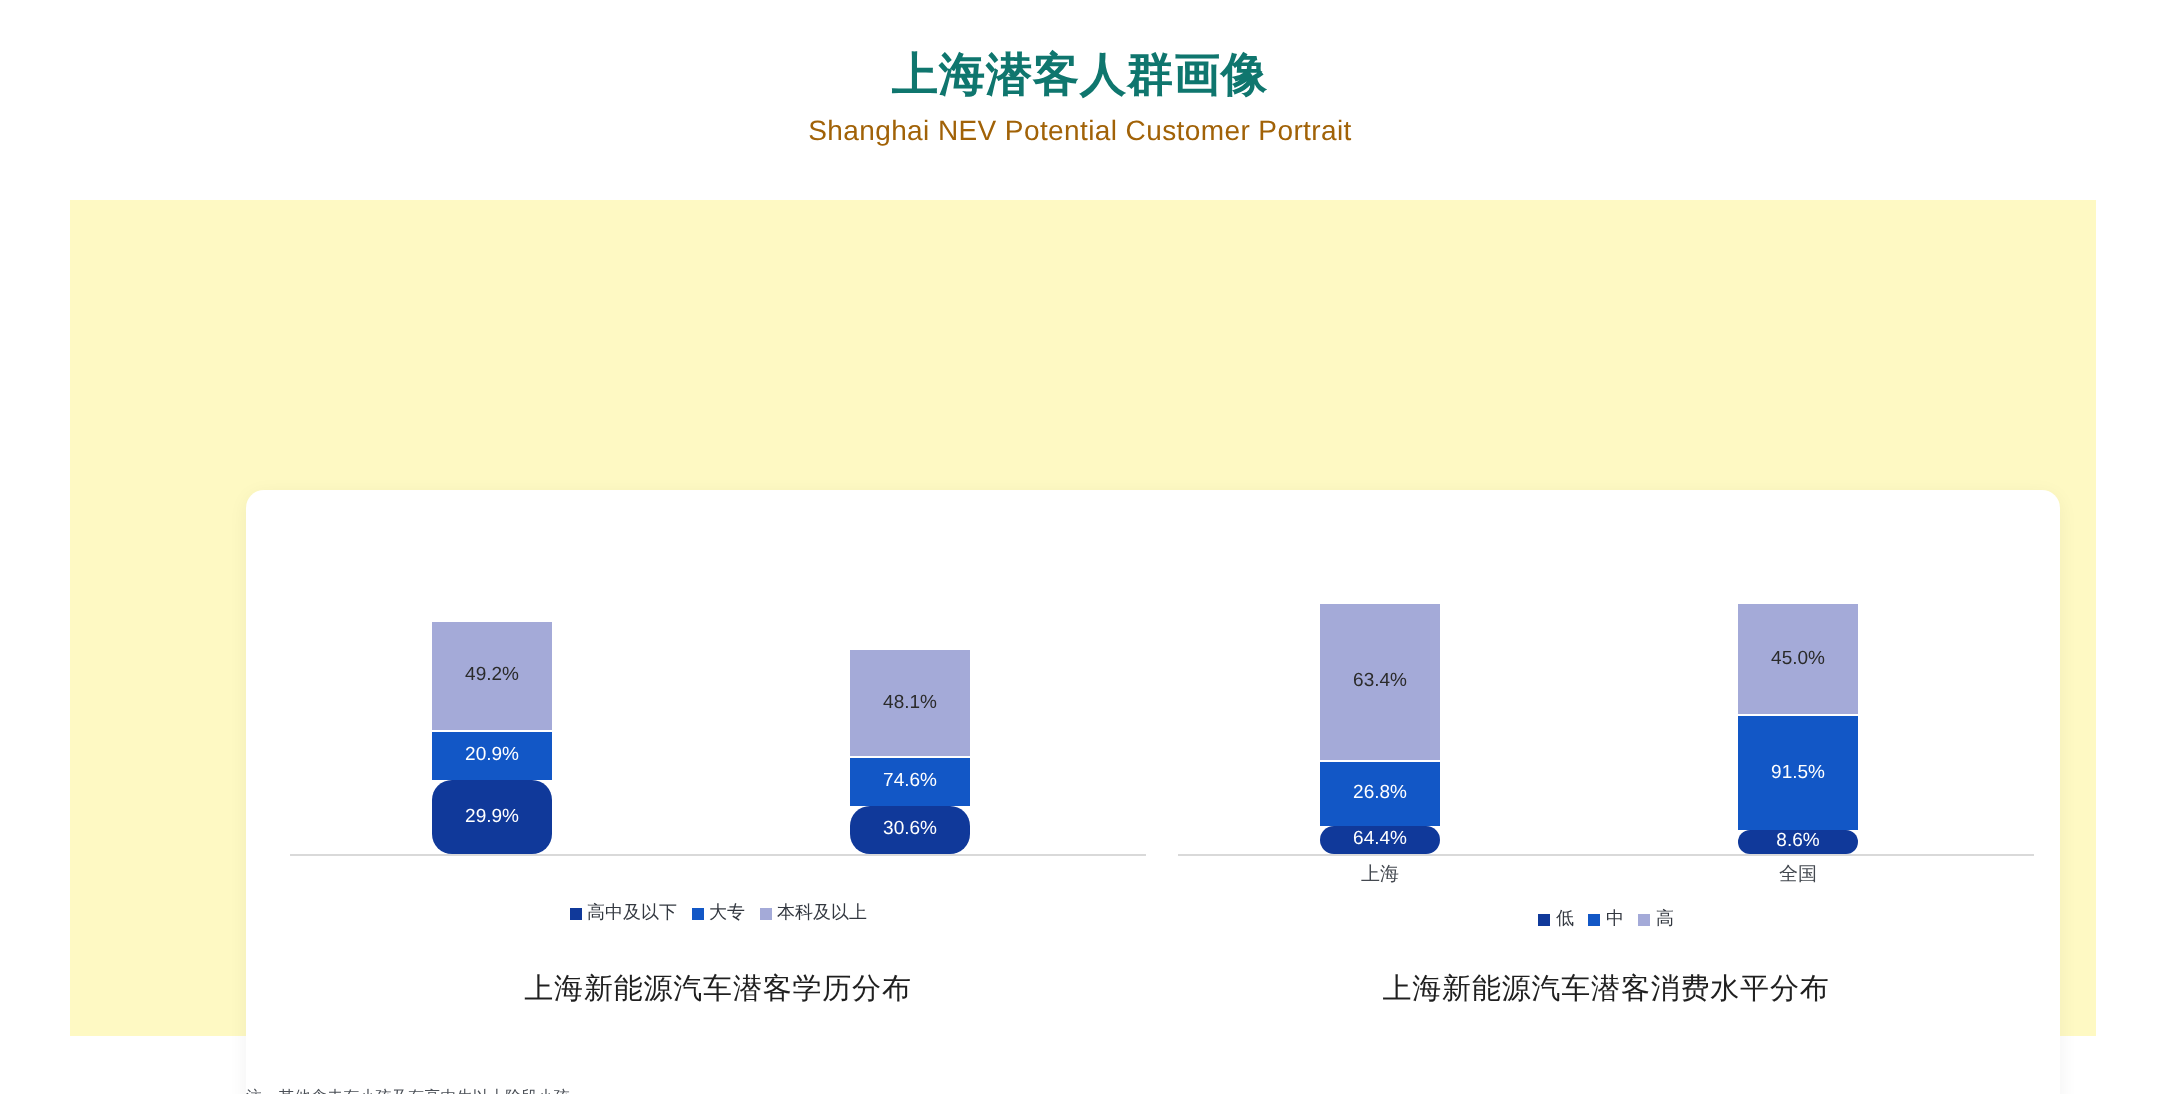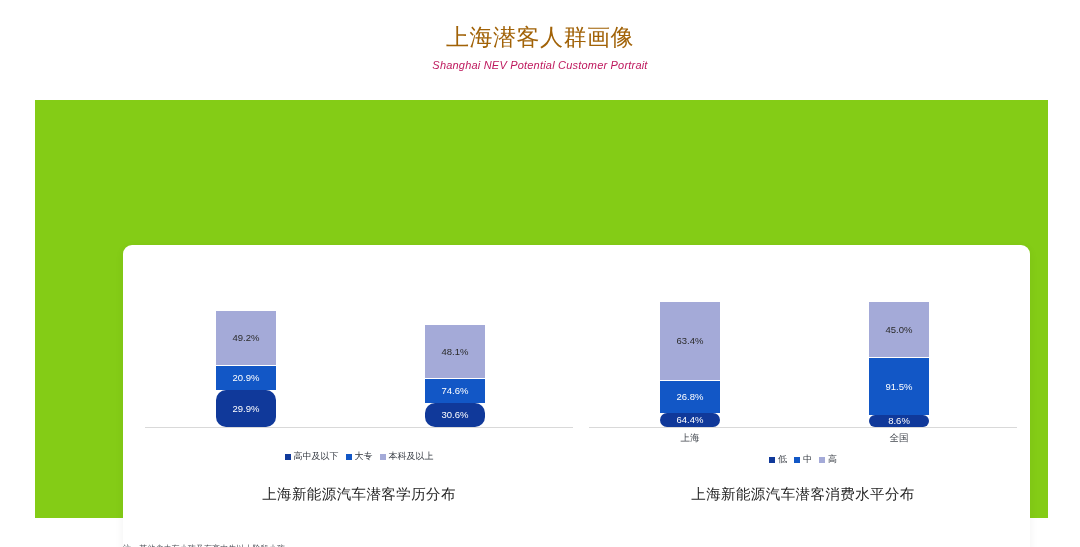--- a/index.html
+++ b/index.html
@@ -18,42 +18,41 @@
   
   .header {
     position: absolute;
     left: 0;
     top: 22px;
     width: 1080px;
     text-align: center;
   }
   .main-title {
     font-size: 23px;
-    font-weight: normal;
-    color: #a16207;
+    font-weight: bold;
+    color: #0f766e;
     letter-spacing: 0.5px;
     line-height: 30px;
   }
   .sub-title {
-    font-size: 11px;
-    color: #be185d;
+    font-size: 14px;
+    color: #a16207;
     line-height: 20px;
     margin-top: 3px;
     letter-spacing: 0.2px;
-    font-style: italic;
   }
 
   
   .grey-panel {
     position: absolute;
     left: 35px;
     top: 100px;
     width: 1013px;
     height: 418px;
-    background: #84cc16;
+    background: #fef9c3;
   }
 
   
   .white-card {
     position: absolute;
     left: 88px;
     top: 145px;
     width: 907px;
     height: 317px;
     background: #ffffff;

